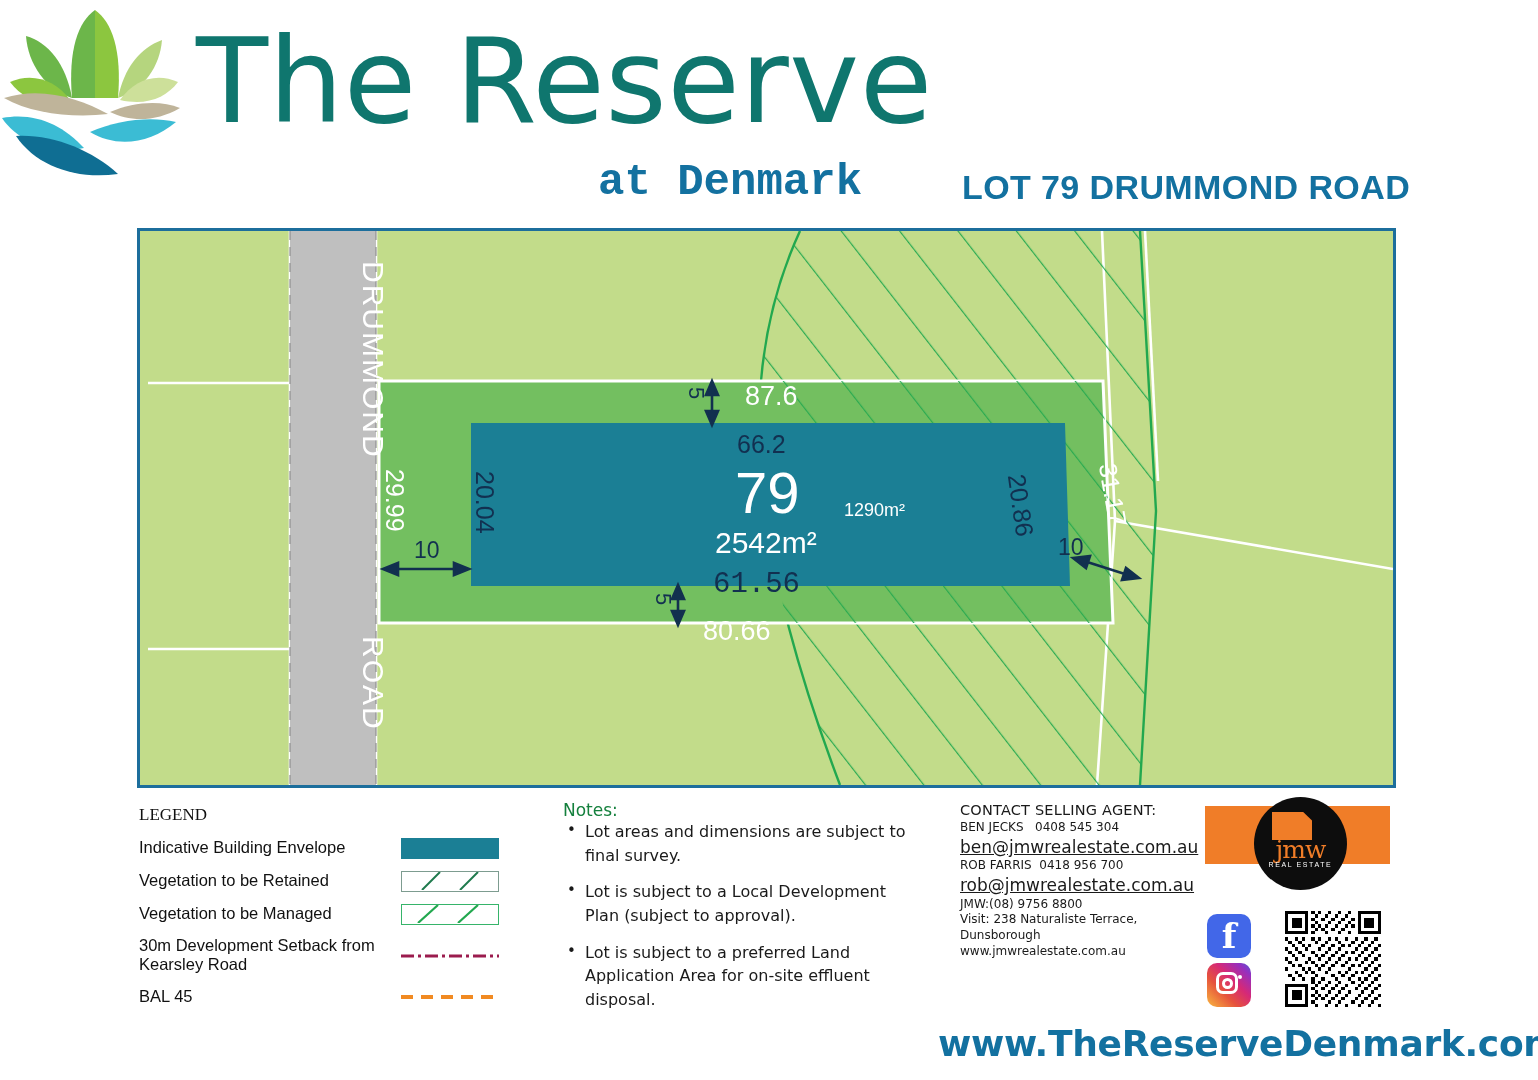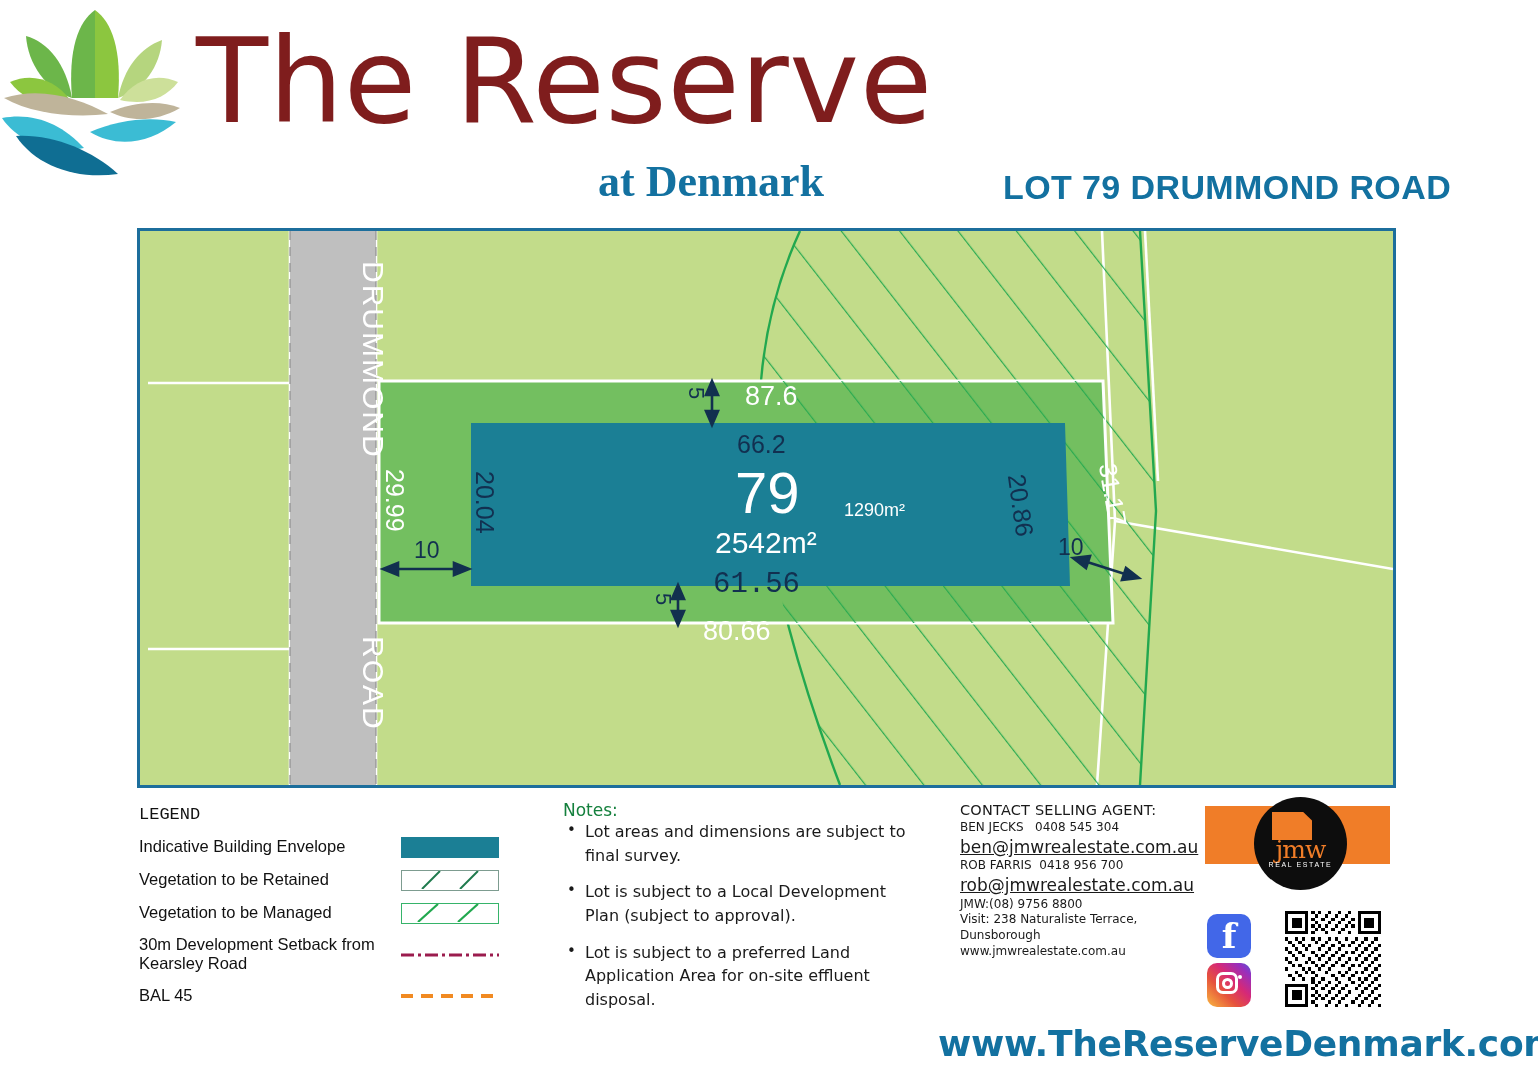--- a/index.html
+++ b/index.html
@@ -25,46 +25,45 @@
     position: absolute;
     left: 0px; top: 2px;
     width: 185px; height: 180px;
   }
   #brand-title {
     position: absolute;
     left: 196px; top: 22px;
     font-size: 118px;
     line-height: 1;
     letter-spacing: 0.5px;
-    color: #7f1d1d;
+    color: #0f766e;
     font-weight: 400;
     font-family: "DejaVu Sans", sans-serif;
     white-space: nowrap;
   }
   #brand-subtitle {
     position: absolute;
     left: 598px; top: 160px;
     font-size: 44px;
     line-height: 1;
     color: #1371a0;
     font-weight: 700;
-    font-family: Liberation Serif, serif;
+    font-family: Liberation Mono, monospace;
     white-space: nowrap;
   }
   #lot-heading {
     position: absolute;
     left: 962px; top: 170px;
     font-size: 34px;
     line-height: 1;
     color: #1371a0;
     font-weight: 700;
     letter-spacing: 0.4px;
     font-family: "Liberation Sans", sans-serif;
     white-space: nowrap;
-    margin-left: 41px;
   }
 
   
   #map-frame {
     position: absolute;
     left: 137px; top: 228px;
     width: 1259px; height: 560px;
     border: 3px solid #1c6e9c;
     box-sizing: border-box;
     background: #c2dc8a;
@@ -84,21 +83,21 @@
   
   #legend {
     position: absolute;
     left: 139px; top: 805px;
     width: 380px;
   }
   #legend-title {
     font-size: 17px;
     color: #111;
     margin-bottom: 12px;
-    font-family: Liberation Mono, monospace;
+    font-family: Liberation Serif, serif;
   }
   .legend-row {
     display: flex;
     align-items: center;
     margin-bottom: 11px;
     min-height: 22px;
   }
   .legend-label {
     font-size: 16.5px;
     color: #111;

